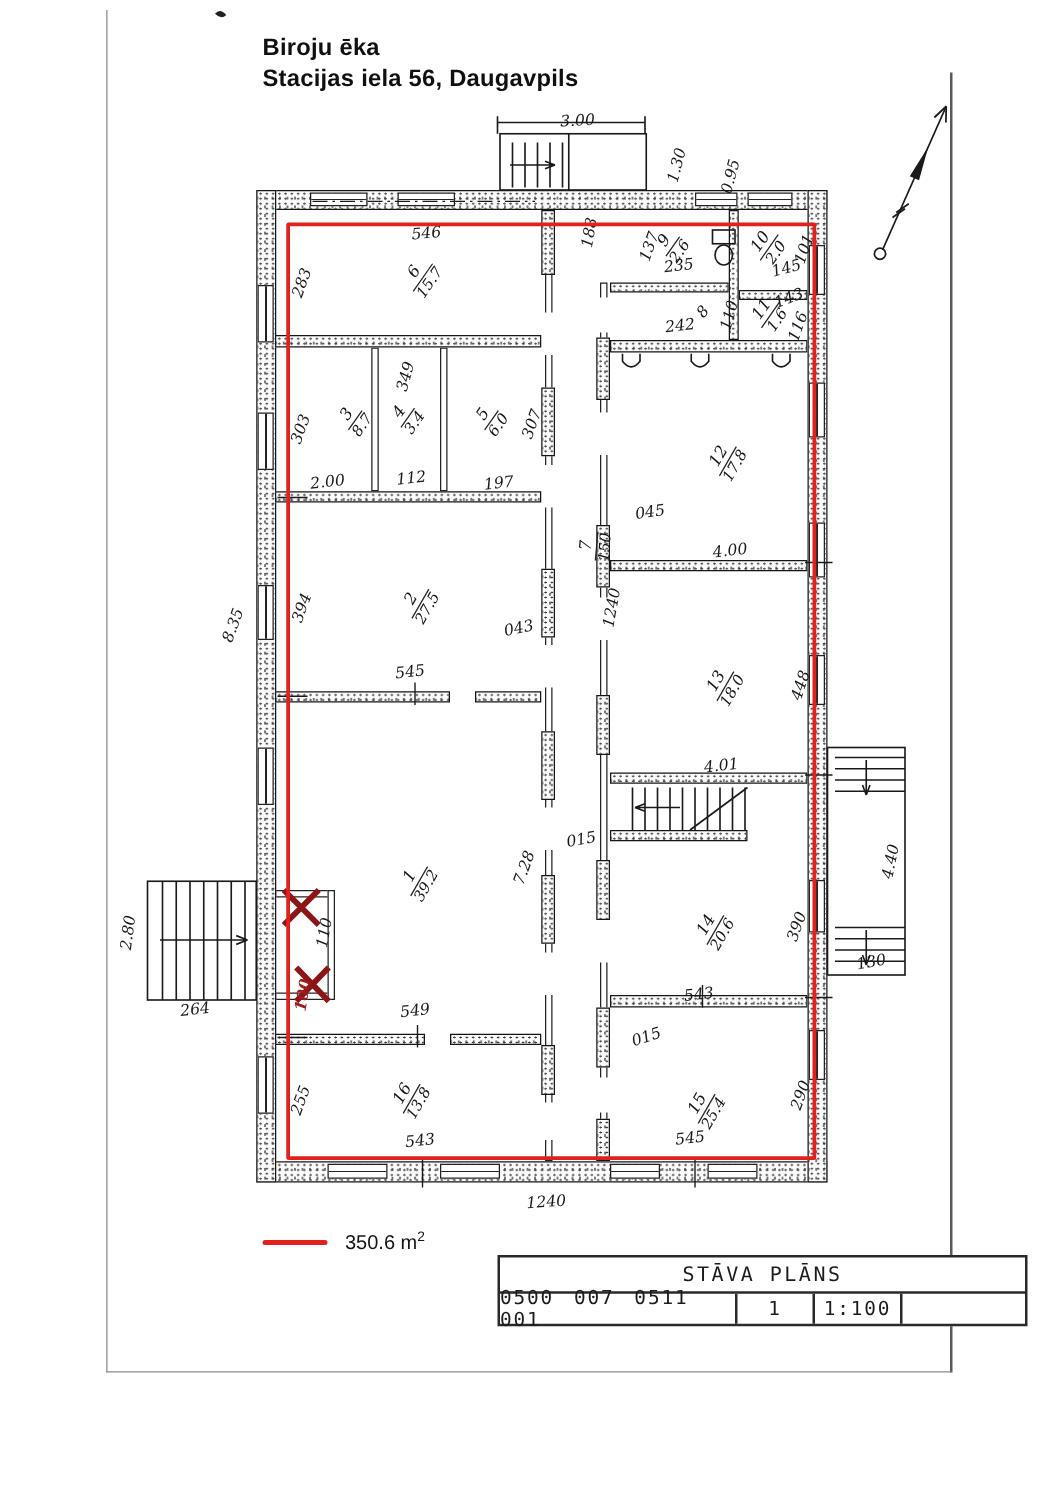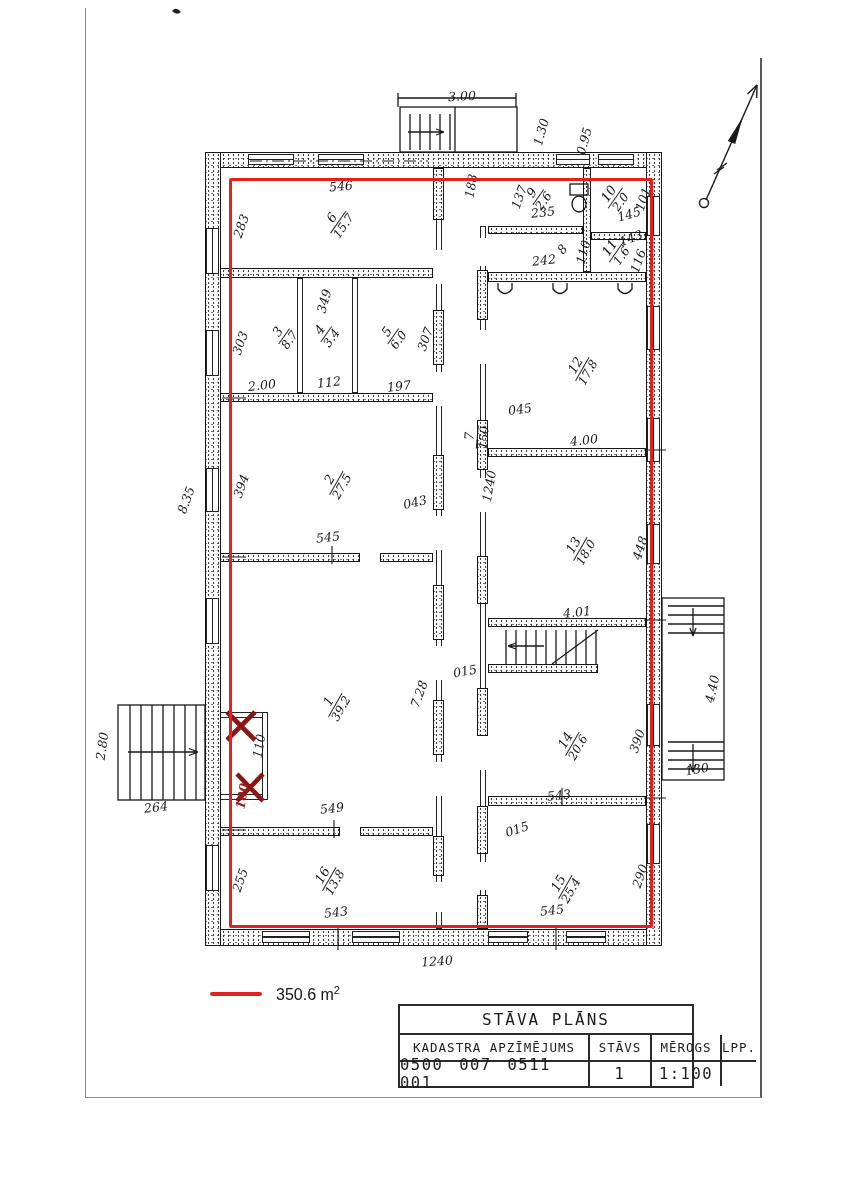--- a/index.html
+++ b/index.html
@@ -28,21 +28,21 @@
   .rlabel .rnum{display:block;border-bottom:1.2px solid #222;padding:0 4px;line-height:1.05;}
   .rlabel .rarea{display:block;line-height:1.15;font-size:12px;}
   
   .redrect{position:absolute;left:229px;top:178px;width:424px;height:750px;z-index:50;
            border:3.6px solid #e2201c;box-sizing:border-box;border-radius:2px;}
   
   .legend{position:absolute;left:210px;top:984px;z-index:55;font-size:16px;color:#141414;
           display:flex;align-items:center;gap:14px;}
   .legline{width:52px;height:4px;background:#e2201c;border-radius:2px;}
   
-  .tb{position:absolute;left:398px;top:1004px;width:296px;z-index:55;box-sizing:border-box;
+  .tb{position:absolute;left:398px;top:1004px;width:424px;z-index:55;box-sizing:border-box;
       border:2.4px solid #2a2a2a;background:#fff;font-family:"DejaVu Sans Mono",monospace;color:#1c1c1c;}
   .tb-row{display:grid;}
   .tb-title{height:27px;display:flex;align-items:center;justify-content:center;
             font-size:16px;letter-spacing:2px;border-bottom:2px solid #2a2a2a;}
   .tb-heads,.tb-vals{grid-template-columns:190px 62px 70px 1fr;}
   .tb-cell{display:flex;align-items:center;justify-content:center;box-sizing:border-box;
            border-right:2px solid #2a2a2a;height:27px;font-size:12.5px;letter-spacing:1px;}
   .tb-cell:last-child{border-right:none;}
   .tb-heads .tb-cell{border-bottom:2px solid #2a2a2a;}
   .tb-vals .tb-cell{height:24px;font-size:15.5px;word-spacing:5px;letter-spacing:1.5px;}
@@ -50,20 +50,24 @@
 </style>
 </head>
 <body>
 
 <div class="page">
 
   <div class="pb" style="left:85px;top:8px;width:1px;height:1090px;"></div>
   <div class="pb" style="left:760px;top:58px;width:2px;height:1040px;background:#5a5a5a;"></div>
   <div class="pb" style="left:85px;top:1097px;width:676px;height:1px;"></div>
 
+  <div class="hdr">
+    <div>Biroju ēka</div>
+    <div>Stacijas iela 56, Daugavpils</div>
+  </div>
 
   <div id="plan">
 
     <div class="twall" style="left: 436px; top: 168px; width: 6px; height: 761px;"></div>
       <div class="twall" style="left: 480px; top: 226px; width: 6px; height: 703px;"></div>
       <div class="twall" style="left: 297px; top: 278px; width: 6px; height: 115px;"></div>
       <div class="twall" style="left: 352px; top: 278px; width: 6px; height: 115px;"></div>
       <div class="twall" style="left: 220px; top: 712px; width: 45px; height: 6px;"></div>
       <div class="twall" style="left: 220px; top: 794px; width: 45px; height: 6px;"></div>
       <div class="twall" style="left: 262px; top: 712px; width: 6px; height: 88px;"></div>
@@ -309,26 +313,20 @@
       </div>
   </div>
 
   <div class="legend">
     <div class="legline"></div>
     <span><span>350.6 m</span><sup>2</sup></span>
   </div>
 
   <div class="tb">
     <div class="tb-title">STĀVA PLĀNS</div>
-    <div class="tb-row tb-heads">
-      <div class="tb-cell">KADASTRA APZĪMĒJUMS</div>
-      <div class="tb-cell">STĀVS</div>
-      <div class="tb-cell">MĒROGS</div>
-      <div class="tb-cell">LPP.</div>
-    </div>
     <div class="tb-row tb-vals">
       <div class="tb-cell">0500 007 0511 001</div>
       <div class="tb-cell">1</div>
       <div class="tb-cell">1:100</div>
       <div class="tb-cell"></div>
     </div>
   </div>
 
 </div>
 

